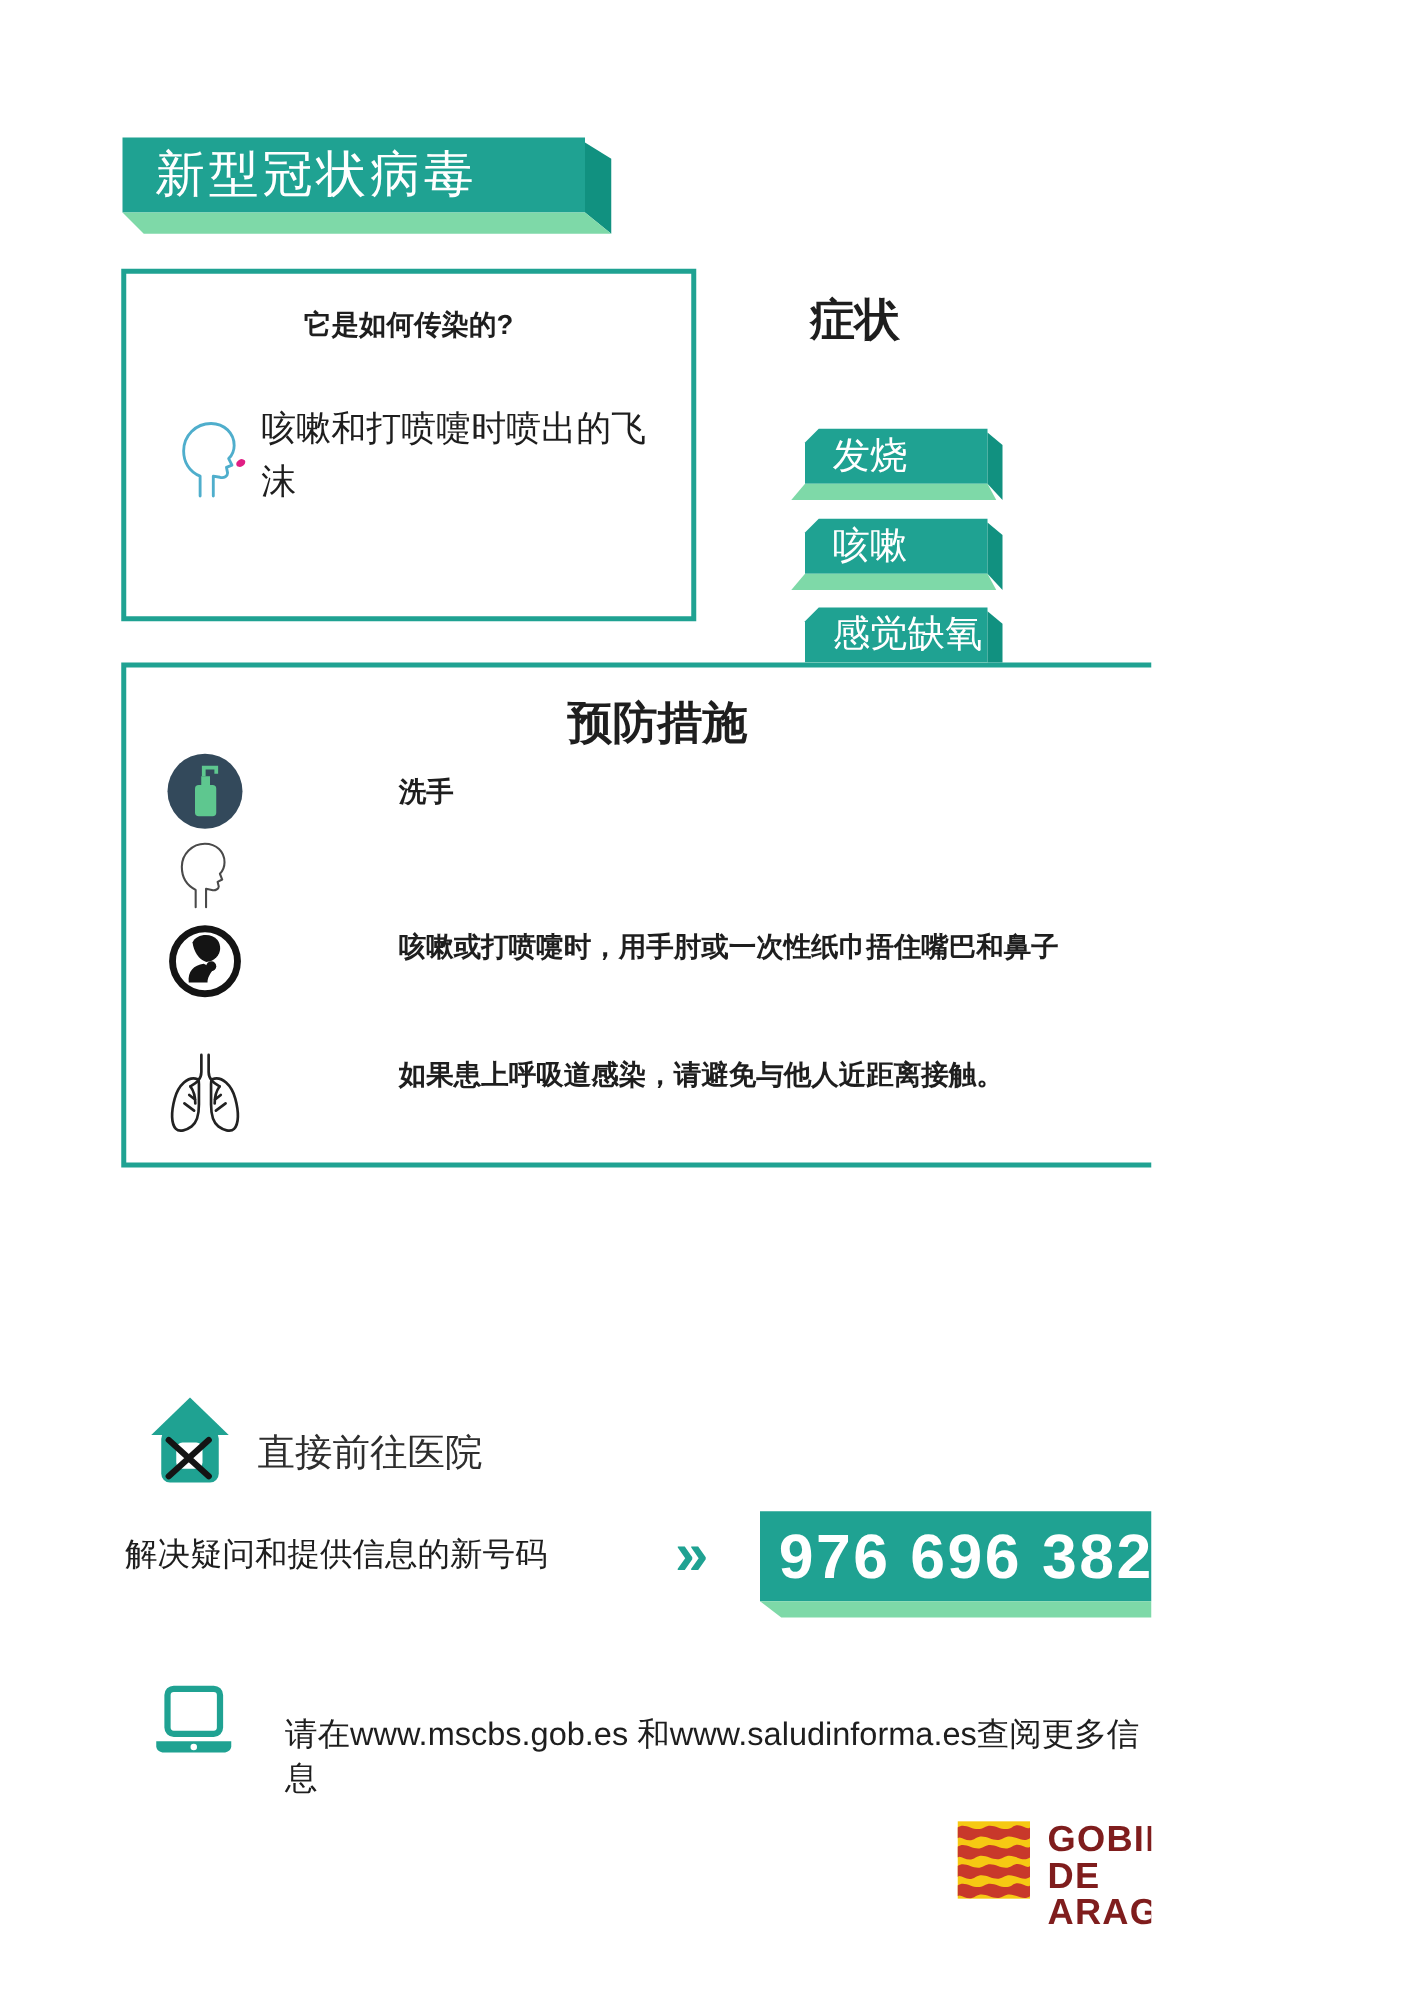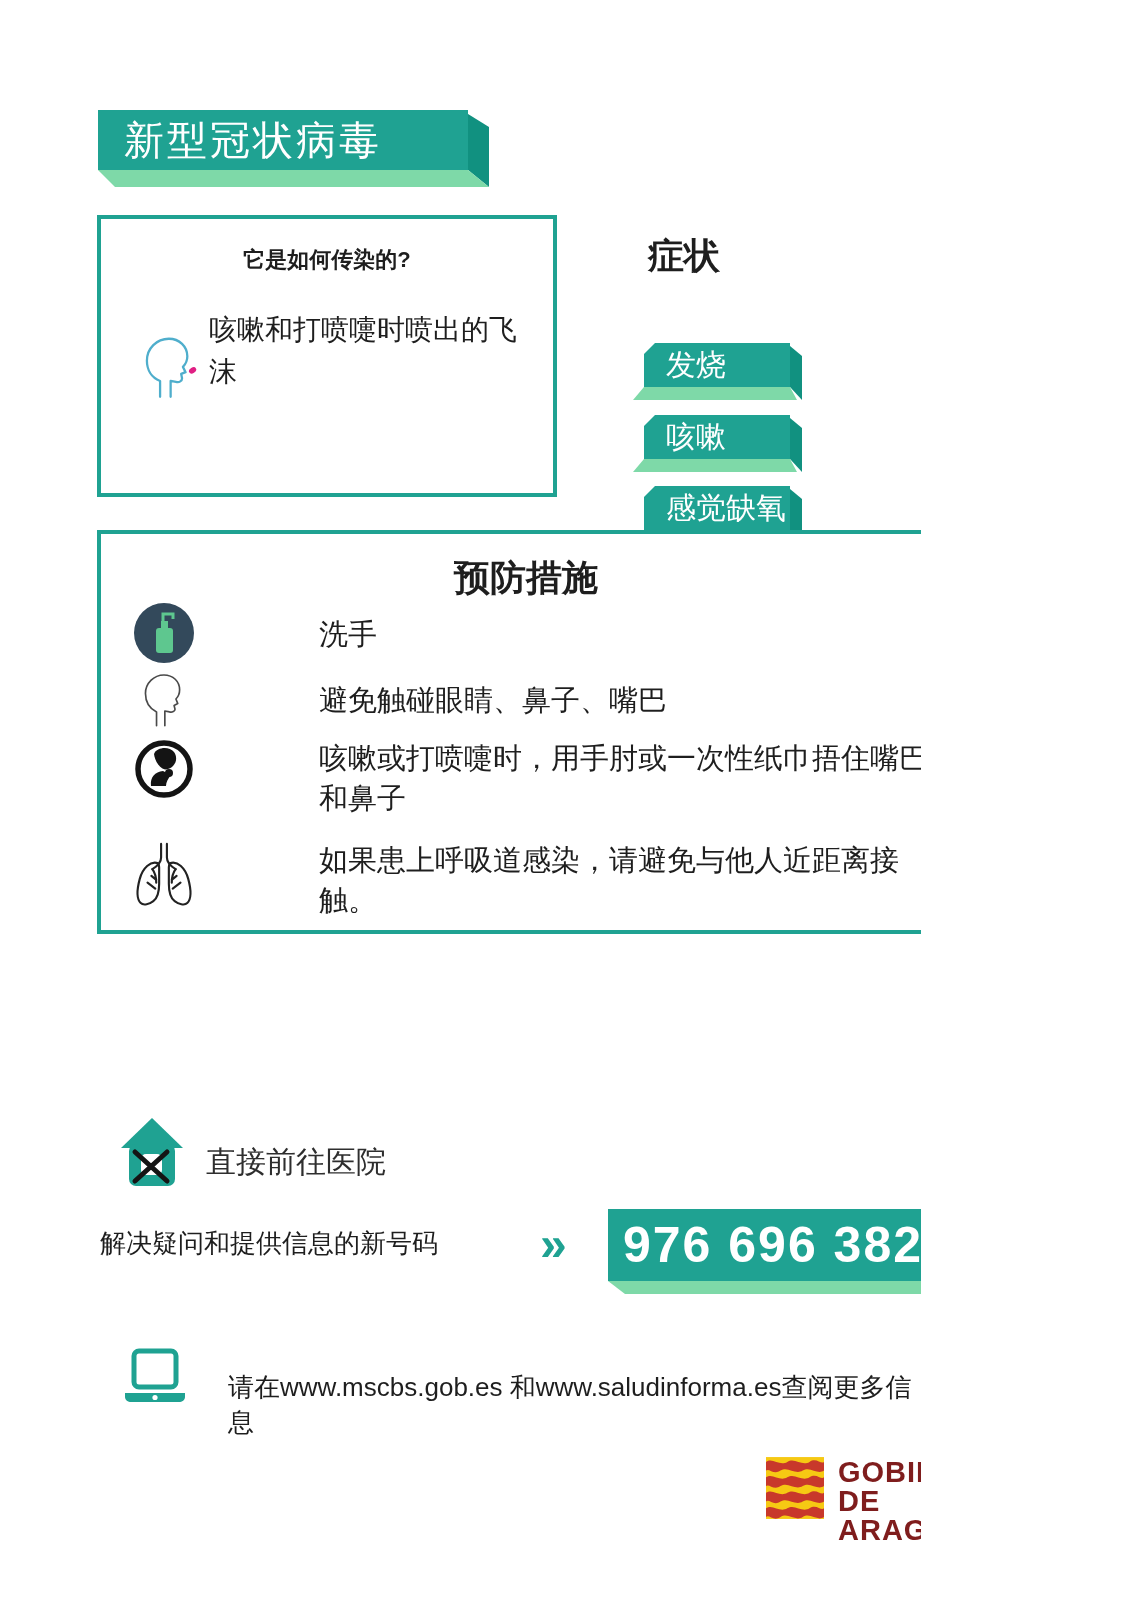--- a/index.html
+++ b/index.html
@@ -4,27 +4,27 @@
 <style>
   html,body{margin:0;padding:0;background:#ffffff;}
   .page{position:relative;width:901px;height:1600px;background:#ffffff;overflow:hidden;
         font-family:"Liberation Sans","DejaVu Sans",sans-serif;color:#1e1e1e;padding-left:20px;}
   .abs{position:absolute;}
   .banner-text{left:124px;top:110px;height:60px;line-height:60px;font-size:40px;color:#ffffff;letter-spacing:3px;}
   .box{border:4px solid #1fa292;background:#ffffff;box-sizing:border-box;}
   .box1{left:97px;top:215px;width:460px;height:282px;}
   .box1-title{width:100%;text-align:center;margin-top:26px;font-size:22px;font-weight:bold;}
   .box1-icon{left:38px;top:112px;}
-  .box1-text{left:108px;top:90px;width:312px;font-size:28px;line-height:42px;}
+  .box1-text{left:108px;top:103px;width:312px;font-size:28px;line-height:42px;}
   .symptoms-heading{left:648px;top:232px;font-size:36px;font-weight:bold;}
   .btn{left:628px;width:178px;height:64px;margin-top:28px;}
   .btn-label{left:38px;top:3px;height:44px;line-height:44px;font-size:30px;color:#ffffff;}
   .box2{left:97px;top:530px;width:858px;height:404px;}
   .box2-title{width:100%;text-align:center;margin-top:20px;font-size:36px;font-weight:bold;}
-  .prev-text{font-size:29px;line-height:40px;width:624px;}
+  .prev-text{font-size:22px;line-height:40px;width:624px;font-weight:bold;}
   .question{left:90px;top:994px;width:950px;text-align:center;font-size:29px;font-weight:bold;line-height:41px;}
   .hospital-label{left:206px;top:1142px;font-size:30px;color:#2e2e2e;}
   .phone-label{left:100px;top:1226px;font-size:26px;}
   .chevron{left:540px;top:1216px;font-size:48px;font-weight:bold;color:#1fa292;}
   .phone-number{left:608px;top:1209px;width:330px;height:72px;line-height:72px;text-align:center;
                 font-size:50px;font-weight:bold;color:#ffffff;letter-spacing:2px;}
   .web-text{left:228px;top:1370px;font-size:26px;}
   .logo-text{left:838px;top:1458px;font-size:29px;font-weight:bold;line-height:29px;letter-spacing:1px;color:#7f1d1d;}
 </style>
 </head>
@@ -92,21 +92,20 @@
         <path d="M30,19 L30,12 L40,12 L40,17" fill="none" stroke="#5EC78F" stroke-width="3"></path>
       </svg>
     </div>
     <div class="abs prev-text" style="left:218px;top:80px;">洗手</div>
 
     <div class="abs" style="left:38px;top:134px;">
       <svg width="48" height="62" viewBox="0 0 52 66">
         <path d="M19,62 L19,47 C11,43 7,36 7,27 C7,16 16,7 27,7 C37,7 44,14 44,23 C44,27 42,31 40,33 L42,38 L38,40 L39,44 C39,46 36,48 33,47 L28,46 L28,62" fill="none" stroke="#4a4a4a" stroke-width="1.8" stroke-linejoin="round" stroke-linecap="round"></path>
       </svg>
     </div>
-    <div class="abs prev-text" style="left:218px;top:146px;">避免触碰眼睛、鼻子、嘴巴</div>
 
     <div class="abs" style="left:32px;top:204px;">
       <svg width="62" height="62" viewBox="0 0 62 62">
         <circle cx="31" cy="31" r="26" fill="none" stroke="#141414" stroke-width="5.5"></circle>
         <path d="M21,16 C24,9 36,8 41,14 C44,18 44,24 40,28 C38,30 35,31.5 32,31.5 C26,30 22,23 21,16 Z" fill="#141414"></path>
         <circle cx="36" cy="35" r="4" fill="#141414"></circle>
         <path d="M18,48 C17,39 22,34 30,33 L38,37 C35,41 33,44 33,48 Z" fill="#141414"></path>
       </svg>
     </div>
     <div class="abs prev-text" style="left:218px;top:204px;">咳嗽或打喷嚏时，用手肘或一次性纸巾捂住嘴巴和鼻子</div>

